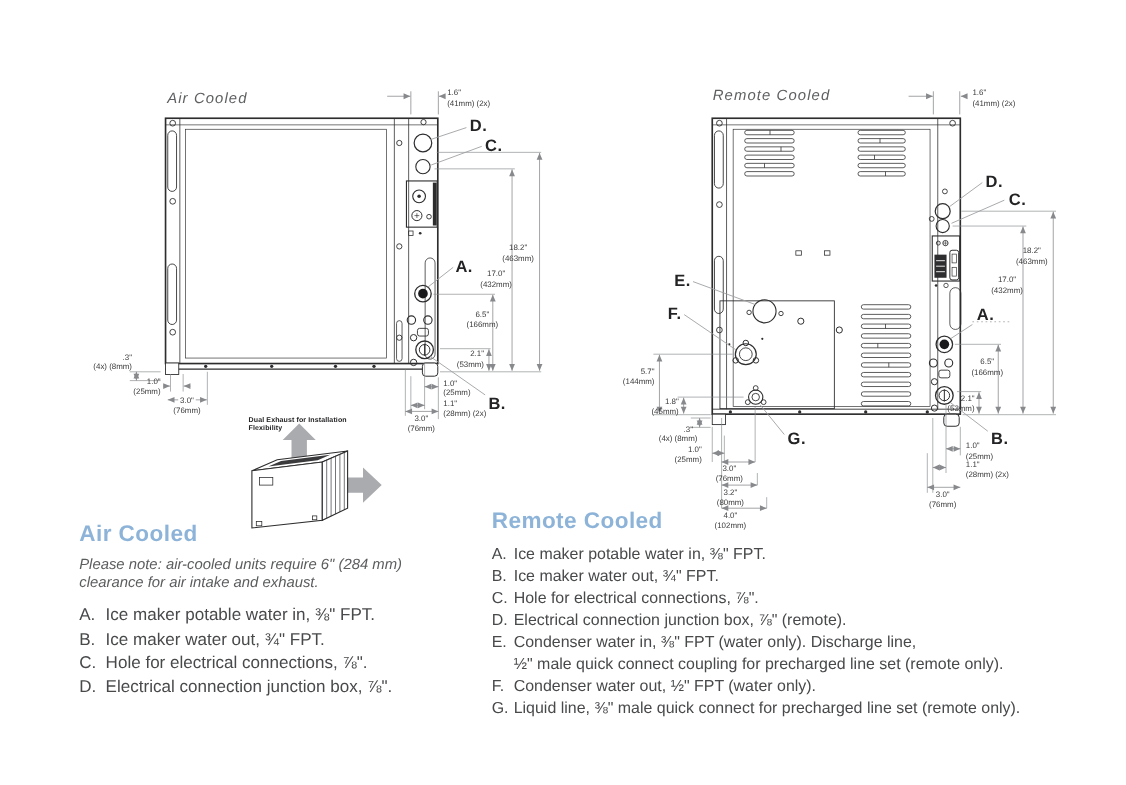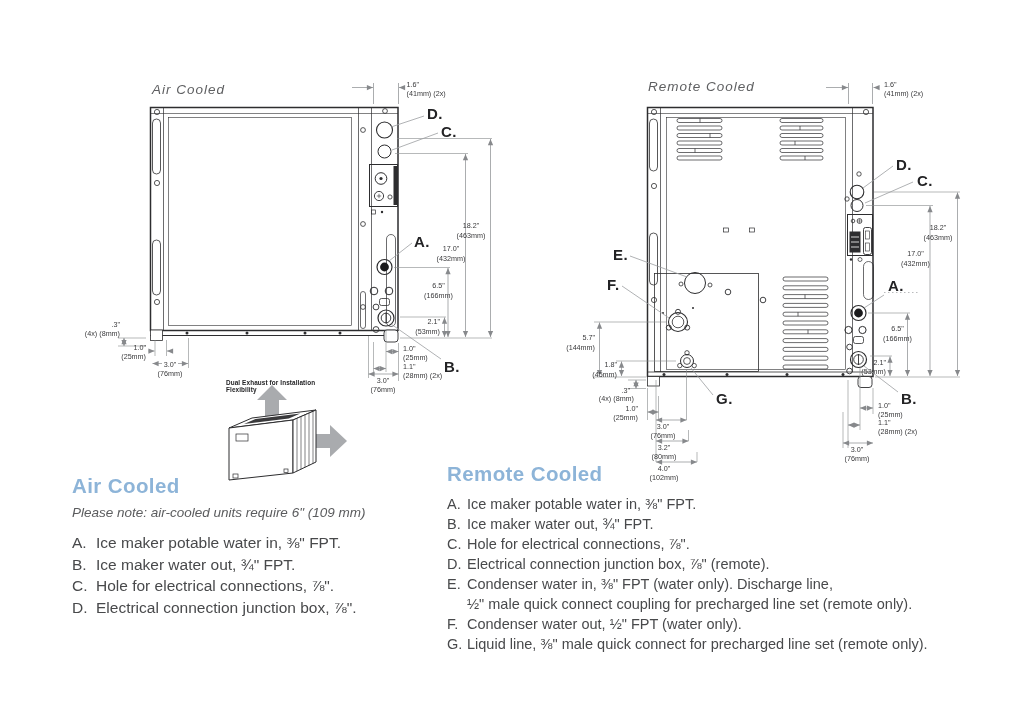--- a/index.html
+++ b/index.html
@@ -413,21 +413,22 @@
 </svg>
 
   <div class="diag-title" style="left:152px;top:82px;">Air Cooled</div>
   <div class="diag-title" style="left:648px;top:79px;">Remote Cooled</div>
 
   <div class="exh-caption" style="left:226px;top:379px;width:120px;">Dual Exhaust for Installation Flexibility</div>
 
   <div class="legend legend-air" style="left:72px;top:474px;width:360px;">
     <h3>Air Cooled</h3>
     <div class="note">
-      <div>Please note: air-cooled units require 6" (109 mm)</div>
+      <div>Please note: air-cooled units require 6" (284 mm)</div>
+      <div>clearance for air intake and exhaust.</div>
     </div>
     <div class="lrows">
       <div class="lrow">
         <span class="lt">A.</span>
         <span class="lx">Ice maker potable water in, ⅜" FPT.</span>
       </div>
       <div class="lrow">
         <span class="lt">B.</span>
         <span class="lx">Ice maker water out, ¾" FPT.</span>
       </div>

